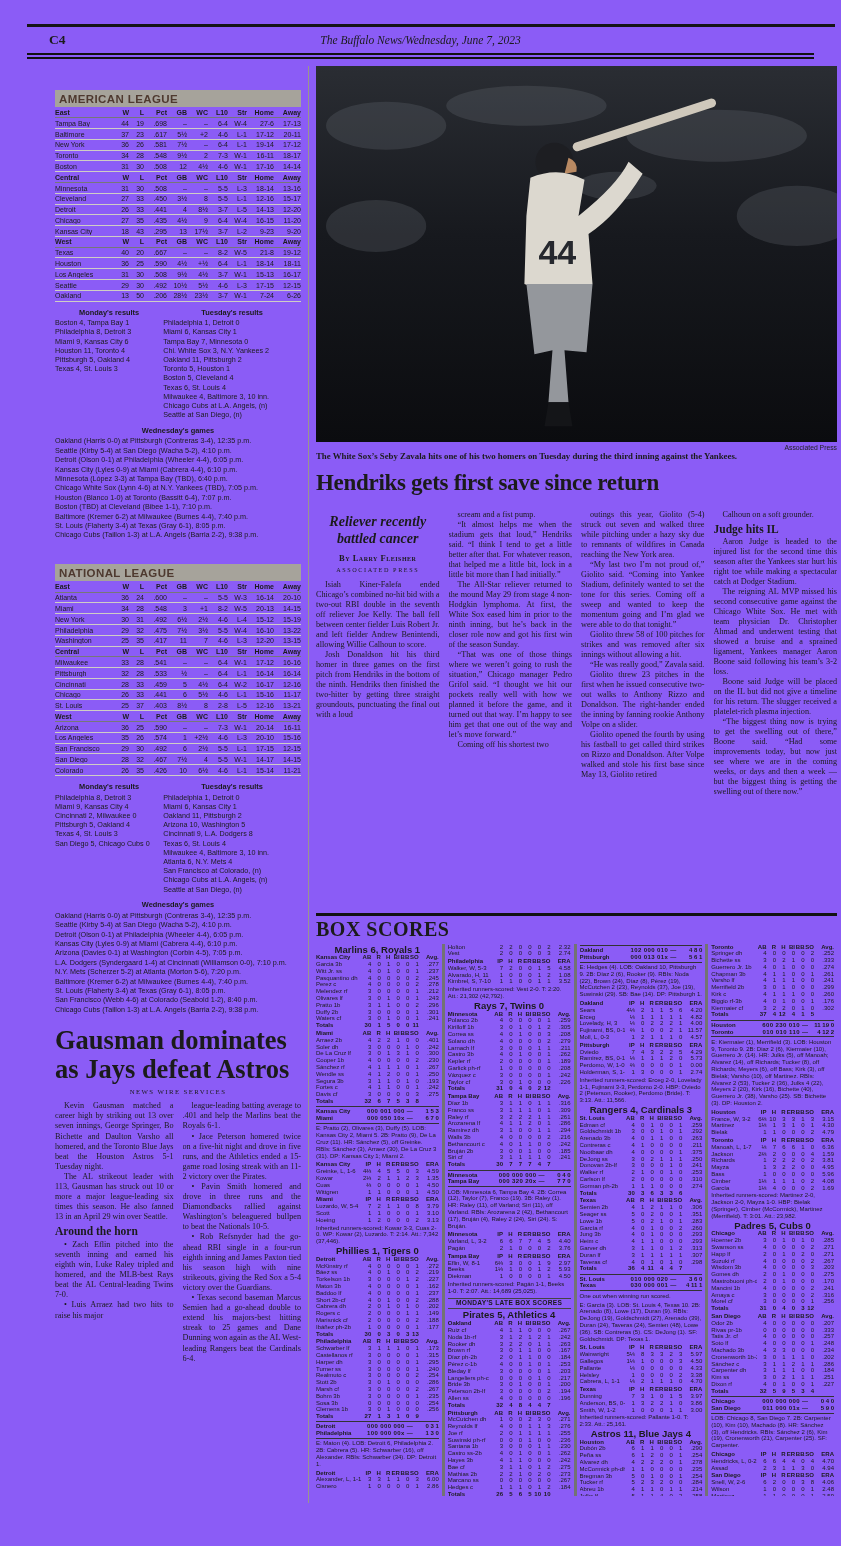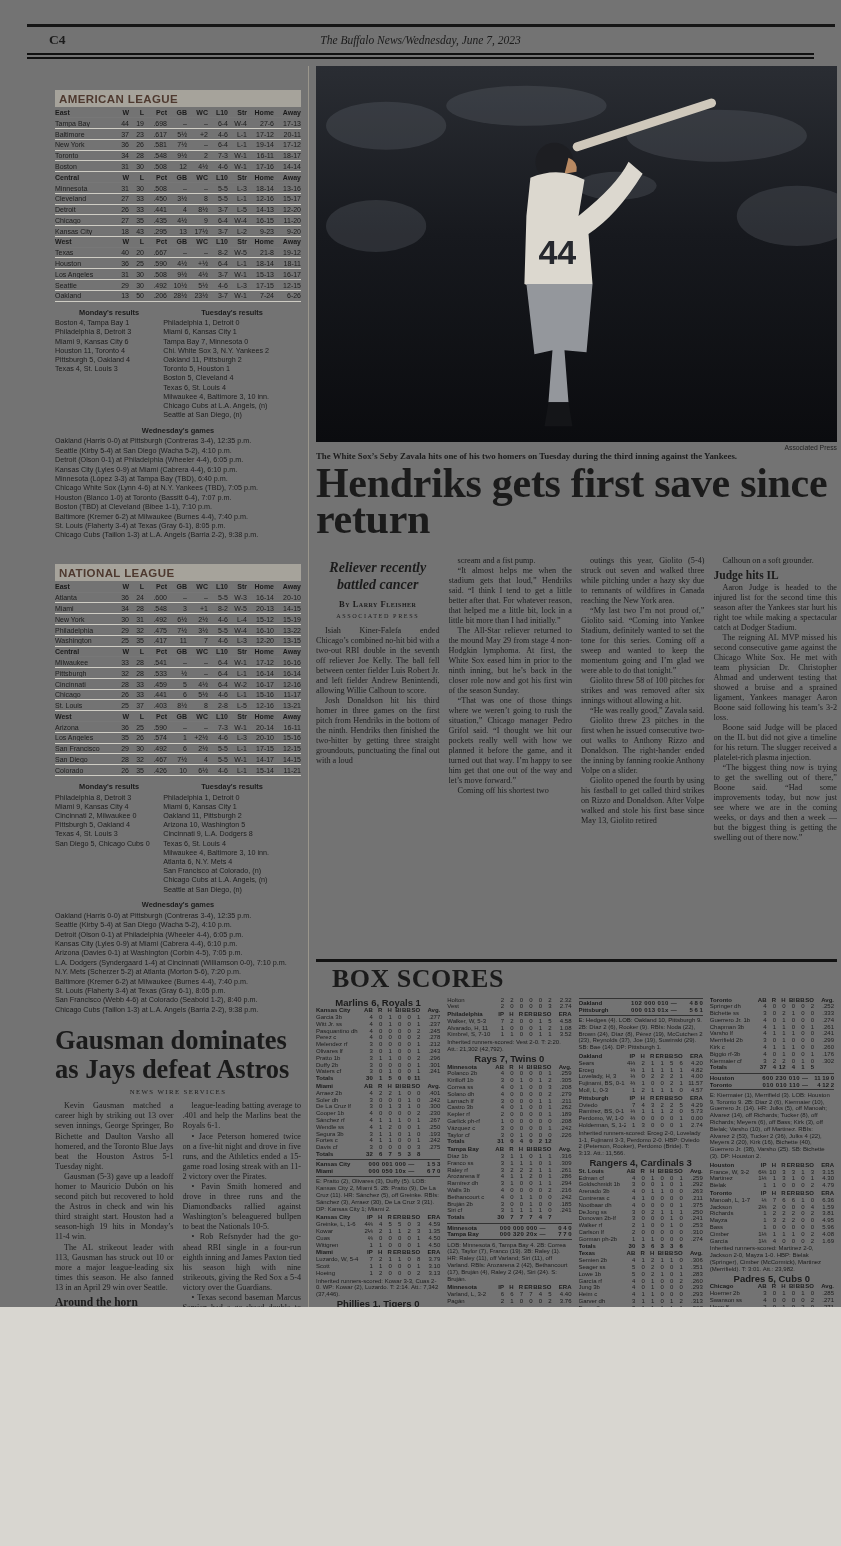--- a/index.html
+++ b/index.html
@@ -1,16 +1,16 @@
 <!DOCTYPE html>
 <html><head>
 <meta charset="utf-8">
 <style>
   html,body{margin:0;padding:0;background:#d8d6d0;}
-  .sheet{width:841px;height:1307px;background:#737373;color:#1b1b1b;font-family:"Liberation Serif",serif;position:relative;overflow:hidden;margin:0 auto;}
+  .sheet{width:841px;height:1546px;background:#8b5cf6;color:#1b1b1b;font-family:"Liberation Serif",serif;position:relative;overflow:hidden;margin:0 auto;}
   .topline{border-top:3px solid #151515;margin:24px 6px 0 27px;}
   .hdr{position:relative;height:21px;margin:3px 27px 0;}
   .pgno{position:absolute;left:22px;top:2px;font-weight:bold;font-size:13.5px;}
   .mast{display:block;text-align:center;font-style:italic;font-size:11.5px;padding-top:4px;}
   .rule2{margin:2px 27px 0 27px;border-top:2.5px solid #111;}
   .rule2b{margin:1.5px 27px 0 27px;border-top:1px solid #111;}
   .section{text-align:center;font-variant:small-caps;font-size:21px;letter-spacing:1px;margin:5px 0 4px;}
   .rule1{margin:0 27px 7px 27px;border-top:1px solid #111;}
   .content{display:flex;margin:0 4px 0 55px;height:1437px;overflow:hidden;}
   .lcol{width:246px;flex:none;padding-right:7px;}
@@ -44,31 +44,31 @@
   .byline-sc{text-align:center;font-size:6.8px;letter-spacing:1.4px;margin:3px 0 6px;}
   .twocol{display:flex;gap:9px;}
   .acol{flex:1;min-width:0;font-size:8.2px;line-height:10.1px;text-align:justify;height:372px;overflow:hidden;}
   .acol p,.mcol p{margin:0;text-indent:9px;}
   .subhead{font-size:11.5px;line-height:13.5px;margin:3px 0 1px;font-weight:bold;text-indent:0;}
   
   .photo{height:376px;background:#101216;position:relative;overflow:hidden;}
   .photo svg{position:absolute;inset:0;}
   .credit{text-align:right;font-size:6.8px;font-family:"Liberation Sans",sans-serif;color:#222;margin:2px 0 0;}
   .caption{font-size:8.8px;font-weight:bold;margin:0 0 4px;}
-  .art-m h1{font-size:42px;line-height:36px;font-weight:bold;margin:0 0 19px;letter-spacing:-.3px;}
+  .art-m h1{font-size:23px;line-height:36px;font-weight:bold;margin:0 0 9px;letter-spacing:-.3px;}
   .fourcol{display:flex;gap:9px;}
   .mcol{flex:1;min-width:0;font-size:8.2px;line-height:10px;text-align:justify;height:398px;overflow:hidden;}
   .deck{font-style:italic;font-weight:bold;font-size:14px;line-height:17px;text-align:center;margin:3px 6px 6px;}
   .by1{text-align:center;font-variant:small-caps;font-weight:bold;font-size:8.5px;letter-spacing:.5px;margin-bottom:2px;}
   .by2{text-align:center;font-size:6.2px;letter-spacing:1.6px;margin-bottom:5px;}
   
   .bx-rule{border-top:3.5px solid #121212;margin-top:5px;}
-  .bx-title{font-size:26px;font-weight:bold;letter-spacing:.5px;margin:2px 16px 3px;}
+  .bx-title{font-size:20px;font-weight:bold;letter-spacing:.5px;margin:2px 0 3px;}
   .bx-cols{display:flex;font-family:"Liberation Sans",sans-serif;font-size:6px;line-height:6.8px;height:552px;overflow:hidden;}
-  .bx-col{flex:1;min-width:0;padding:0 3px;border-left:1px solid #737373;}
+  .bx-col{flex:1;min-width:0;padding:0 3px;border-left:3px solid #737373;}
   .bx-col:first-child{border-left:none;padding-left:0;}
   .bx-game{font-size:9.5px;font-weight:bold;text-align:center;margin:3px 0 1px;font-family:"Liberation Sans",sans-serif;}
   .bx-sub{font-weight:bold;font-size:6.6px;text-align:center;border-top:1px solid #444;border-bottom:1px solid #444;padding:1.5px 0;margin:3px 0 2px;letter-spacing:.3px;}
   .bx-row{display:flex;align-items:baseline;}
   .bx-row .nm{flex:1;white-space:nowrap;overflow:hidden;min-width:0;}
   .bx-row .c{width:9.5px;flex:none;text-align:right;white-space:nowrap;}
   .bx-row .av{width:20px;flex:none;text-align:right;white-space:nowrap;}
   .bx-row.bh{font-weight:bold;}
   .bx-tbl{margin-bottom:1px;}
   .bx-line{font-weight:bold;border-top:1px solid #333;border-bottom:1px solid #333;padding:1px 0;margin:1.5px 0;}
@@ -627,21 +627,20 @@
             </div>
         </div>
       </section>
 
       <section class="art-l">
         <h1>Gausman dominates as Jays defeat Astros</h1>
         <div class="byline-sc">NEWS WIRE SERVICES</div>
         <div class="twocol">
           <div class="acol">
               <p>Kevin Gausman matched a career high by striking out 13 over seven innings, George Springer, Bo Bichette and Daulton Varsho all homered, and the Toronto Blue Jays beat the Houston Astros 5-1 Tuesday night.</p>
-              <p>Gausman (5-3) gave up a leadoff homer to Mauricio Dubón on his second pitch but recovered to hold the Astros in check and win his third straight start. Houston had a season-high 19 hits in Monday’s 11-4 win.</p>
               <p>The AL strikeout leader with 113, Gausman has struck out 10 or more a major league-leading six times this season. He also fanned 13 in an April 29 win over Seattle.</p>
               <h3 class="subhead">Around the horn</h3>
               <p>• Zach Eflin pitched into the seventh inning and earned his eighth win, Luke Raley tripled and homered, and the MLB-best Rays beat the AL Central-leading Twins 7-0.</p>
               <p>• Luis Arraez had two hits to raise his major</p>
             </div>
           <div class="acol">
               <p>league-leading batting average to .401 and help the Marlins beat the Royals 6-1.</p>
               <p>• Jace Peterson homered twice on a five-hit night and drove in five runs, and the Athletics ended a 15-game road losing streak with an 11-2 victory over the Pirates.</p>
               <p>• Pavin Smith homered and drove in three runs and the Diamondbacks rallied against Washington’s beleaguered bullpen to beat the Nationals 10-5.</p>
               <p>• Rob Refsnyder had the go-ahead RBI single in a four-run eighth inning and James Paxton tied his season high with nine strikeouts, giving the Red Sox a 5-4 victory over the Guardians.</p>

